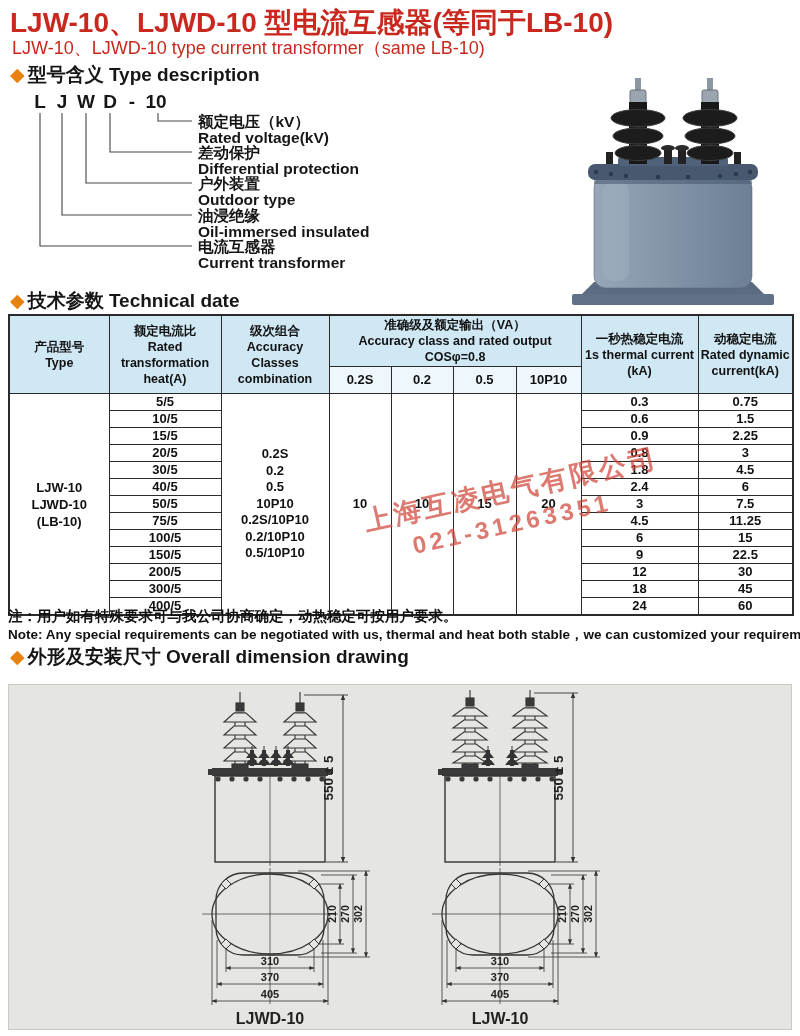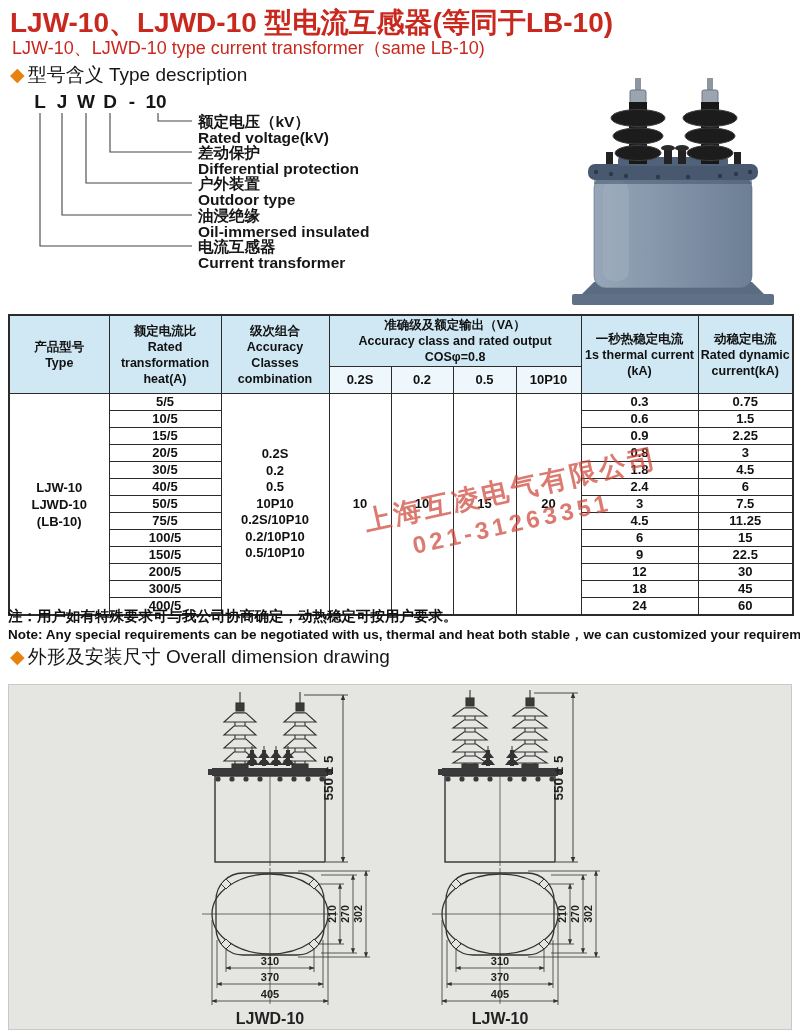--- a/index.html
+++ b/index.html
@@ -2,21 +2,21 @@
 <html><head>
 <meta charset="utf-8">
 <style>
   html,body{margin:0;padding:0;background:#ffffff;}
   .page{position:relative;width:800px;height:1036px;background:#fff;overflow:hidden;
         font-family:"Liberation Sans","DejaVu Sans",sans-serif;color:#111;}
   
   .title-zh{position:absolute;left:10px;top:4px;font-size:28px;font-weight:bold;color:#c9281e;white-space:nowrap;}
   .title-en{position:absolute;left:12px;top:36px;font-size:18px;font-weight:normal;color:#c9281e;white-space:nowrap;}
   
-  .sec{position:absolute;left:10px;font-size:19px;font-weight:normal;color:#161616;white-space:nowrap;}
+  .sec{position:absolute;left:10px;font-size:19px;font-weight:bold;color:#161616;white-space:nowrap;}
   .sec .dia{color:#e8820e;font-size:19px;margin-right:3px;}
   .sec-1{top:62px}.sec-2{top:288px}.sec-3{top:644px}
   
   .typecode{position:absolute;left:20px;top:90px;}
   
   .photo{position:absolute;left:548px;top:60px;}
   
   table.tech{position:absolute;left:8px;top:314px;width:784px;border-collapse:collapse;table-layout:fixed;
              border:2px solid #2b2b2b;font-weight:bold;}
   table.tech th,table.tech td{border:1px solid #2b2b2b;padding:0;text-align:center;vertical-align:middle;}
@@ -140,20 +140,24 @@
     <g fill="#222">
       <rect x="116" y="86" width="8" height="18"></rect>
         <ellipse cx="120" cy="88" rx="7" ry="3" fill="#2a2a2a"></ellipse>
       <rect x="130" y="86" width="8" height="18"></rect>
         <ellipse cx="134" cy="88" rx="7" ry="3" fill="#2a2a2a"></ellipse>
       <rect x="58" y="92" width="7" height="12"></rect>
         <rect x="186" y="92" width="7" height="12"></rect>
     </g>
   </svg>
 
+  <div class="sec sec-2">
+    <span class="dia">◆</span><span>技术参数</span>
+    <span>Technical date</span>
+  </div>
 
   <table class="tech">
     <colgroup>
       <col style="width:100px">
         <col style="width:112px">
         <col style="width:108px">
       <col style="width:62px">
         <col style="width:62px">
         <col style="width:63px">
         <col style="width:65px">

